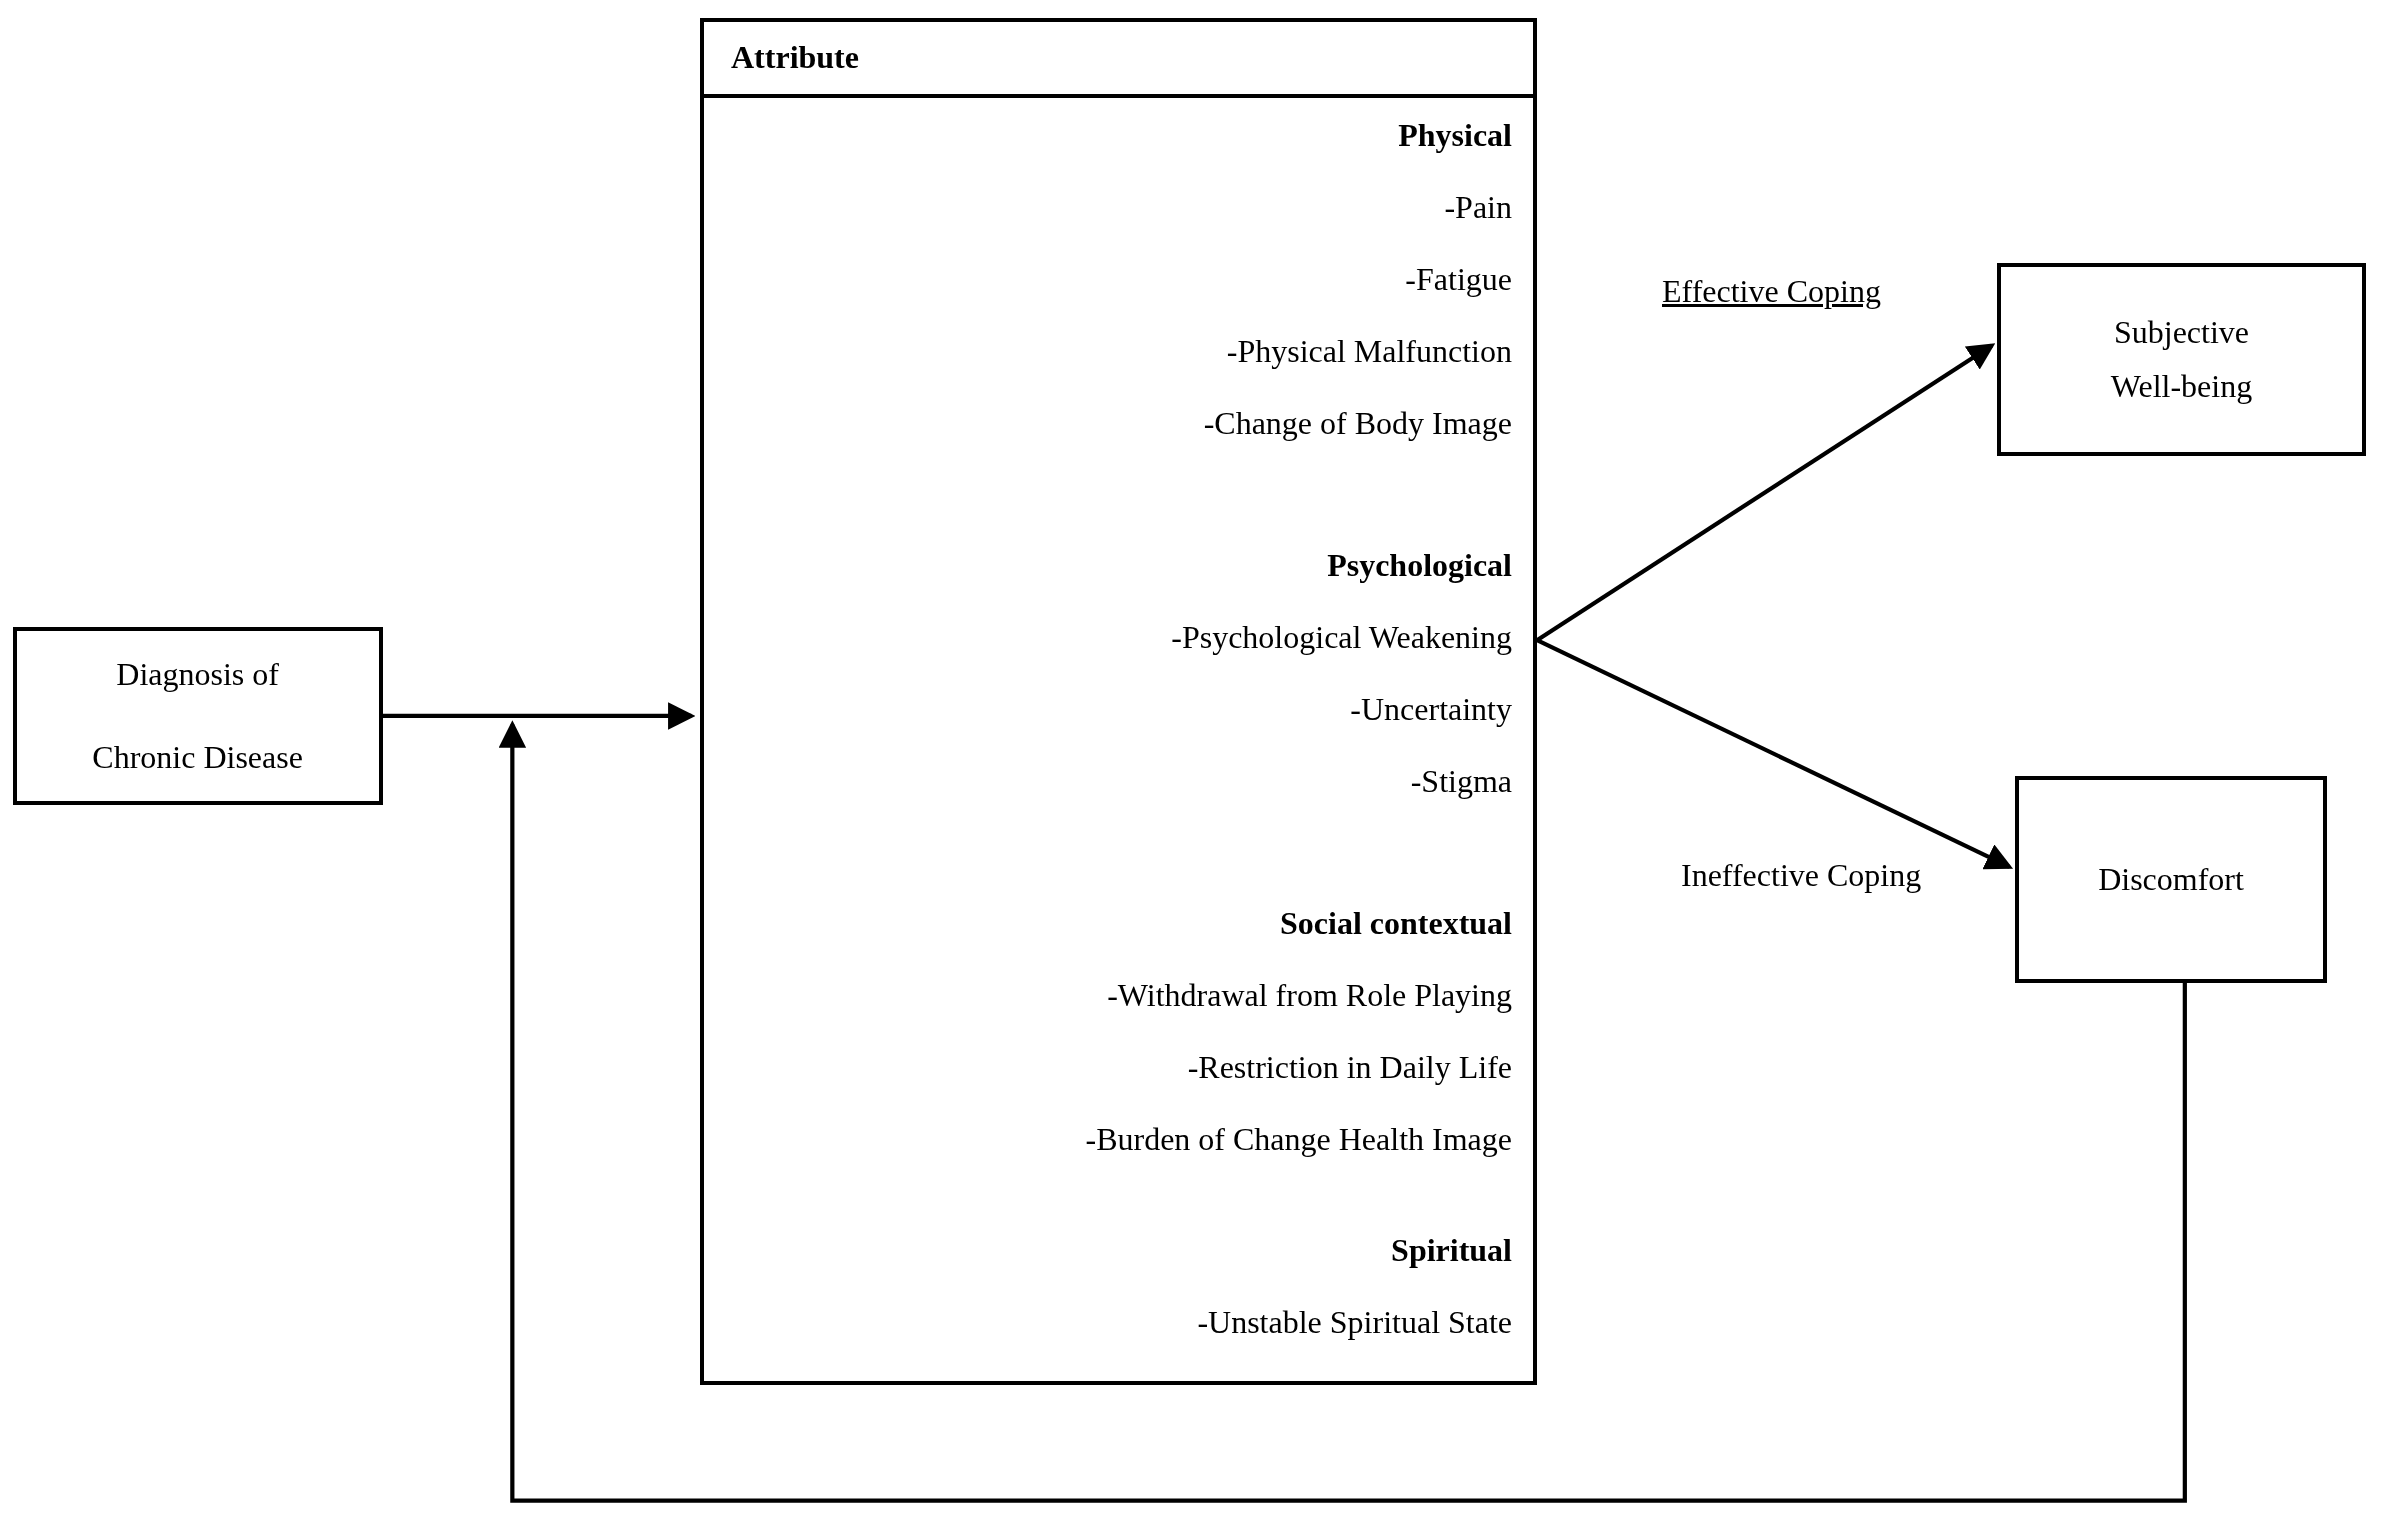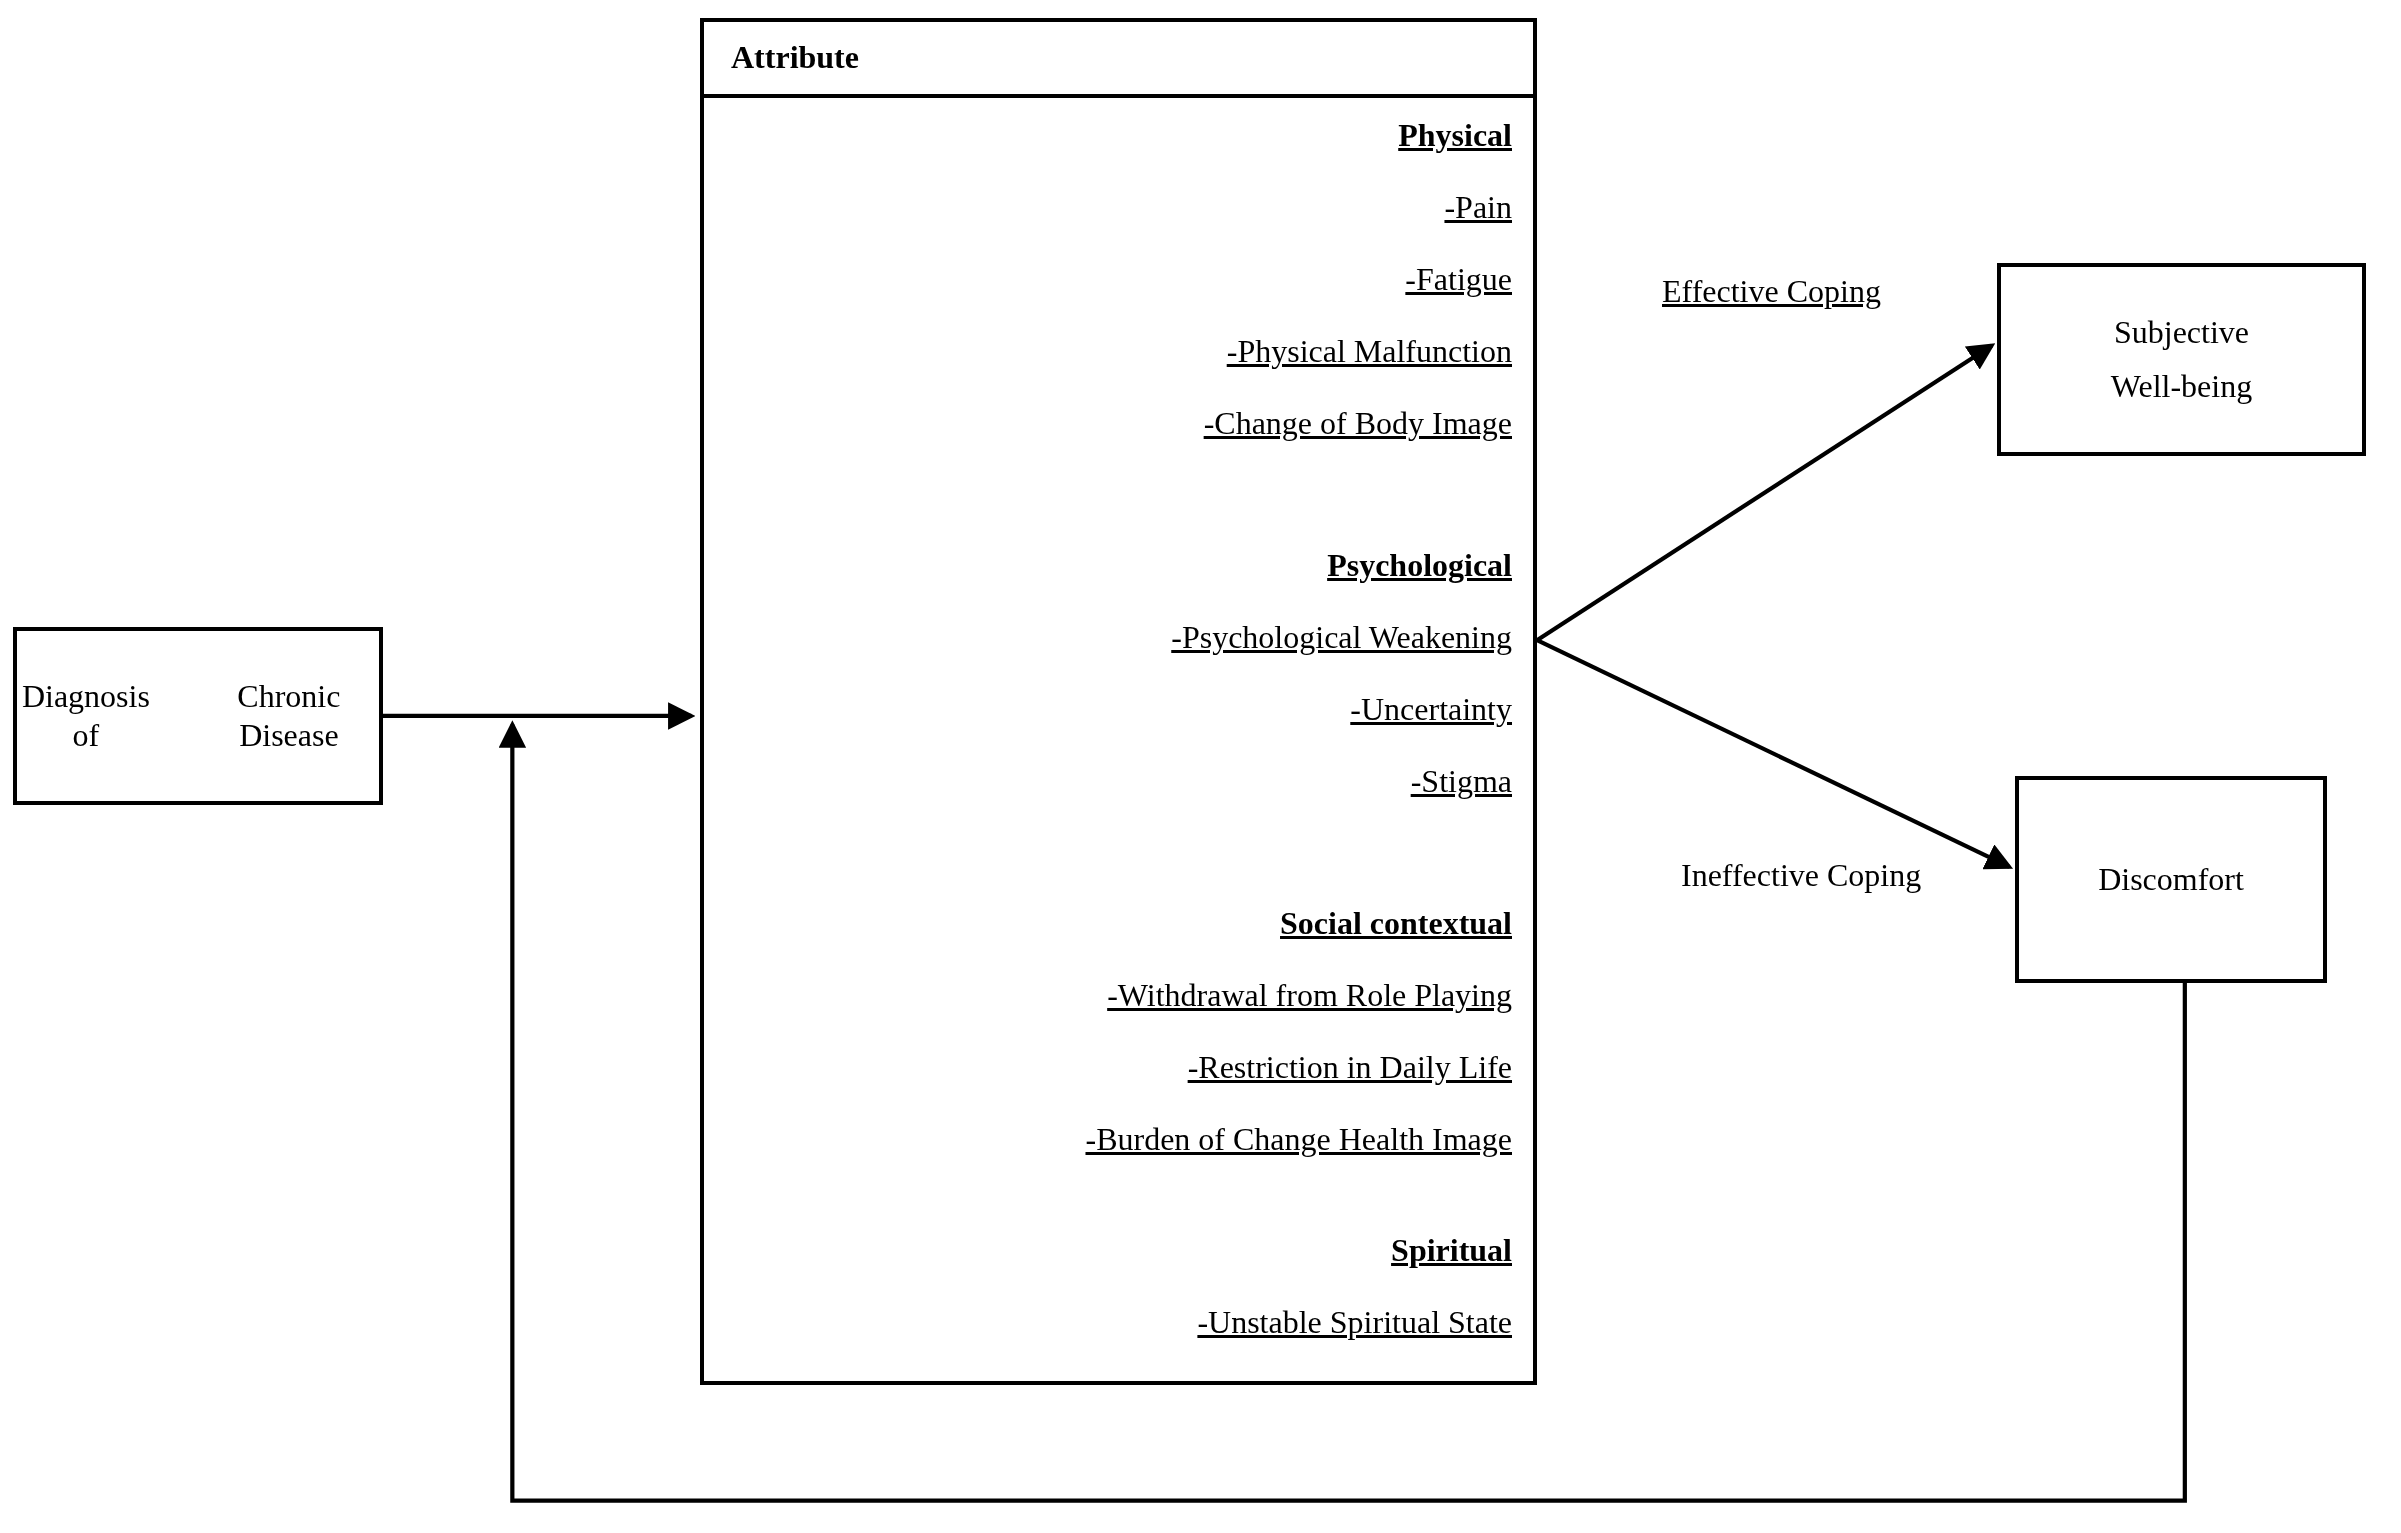--- a/index.html
+++ b/index.html
@@ -32,27 +32,27 @@
     border-bottom: 4.2px solid #000000;
     display: flex;
     align-items: center;
     padding-left: 27px;
     font-size: 32px;
     font-weight: bold;
   }
   .attr-body { padding: 1.4px 21px 0 27px; }
   .attr-line { line-height: 72px; font-size: 32px; white-space: nowrap; }
   .attr-title { font-weight: bold; }
-  .attr-section { margin-top: 70px; text-decoration: underline; }
+  .attr-section { margin-top: 70px; }
   .attr-section.first { margin-top: 0; }
   .attr-section.tight { margin-top: 39px; }
   
   #diagnosis-box {
     left: 12.6px; top: 627px; width: 370px; height: 178px;
-    display: flex; flex-direction: row; align-items: center; justify-content: center;
+    display: flex; flex-direction: column; align-items: center; justify-content: center;
     gap: 44px; text-align: center;
   }
   #diagnosis-box .box-line { font-size: 32px; line-height: 39px; }
   
   #wellbeing-box {
     left: 1997px; top: 263px; width: 369px; height: 193px;
     display: flex; flex-direction: column; align-items: center; justify-content: center;
     gap: 15px; text-align: center;
   }
   #wellbeing-box .box-line { font-size: 32px; line-height: 39px; }

